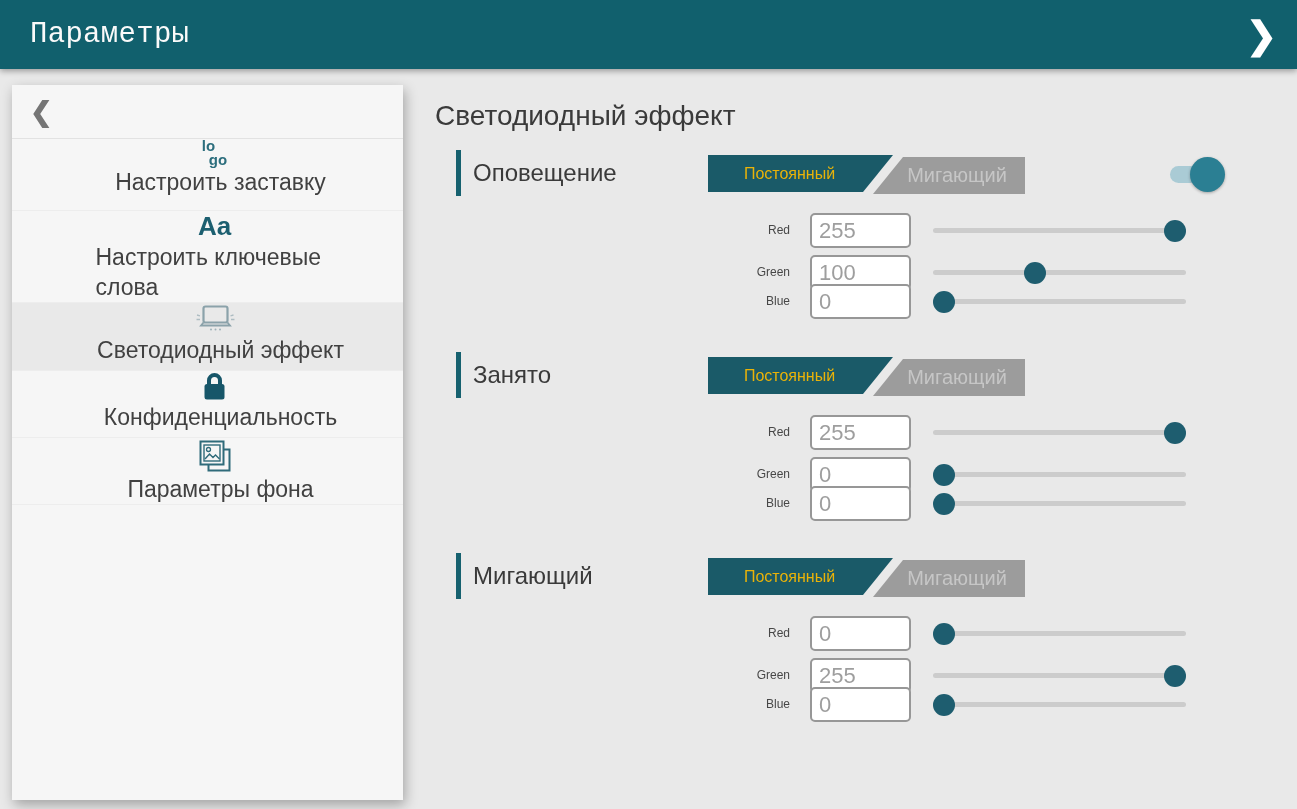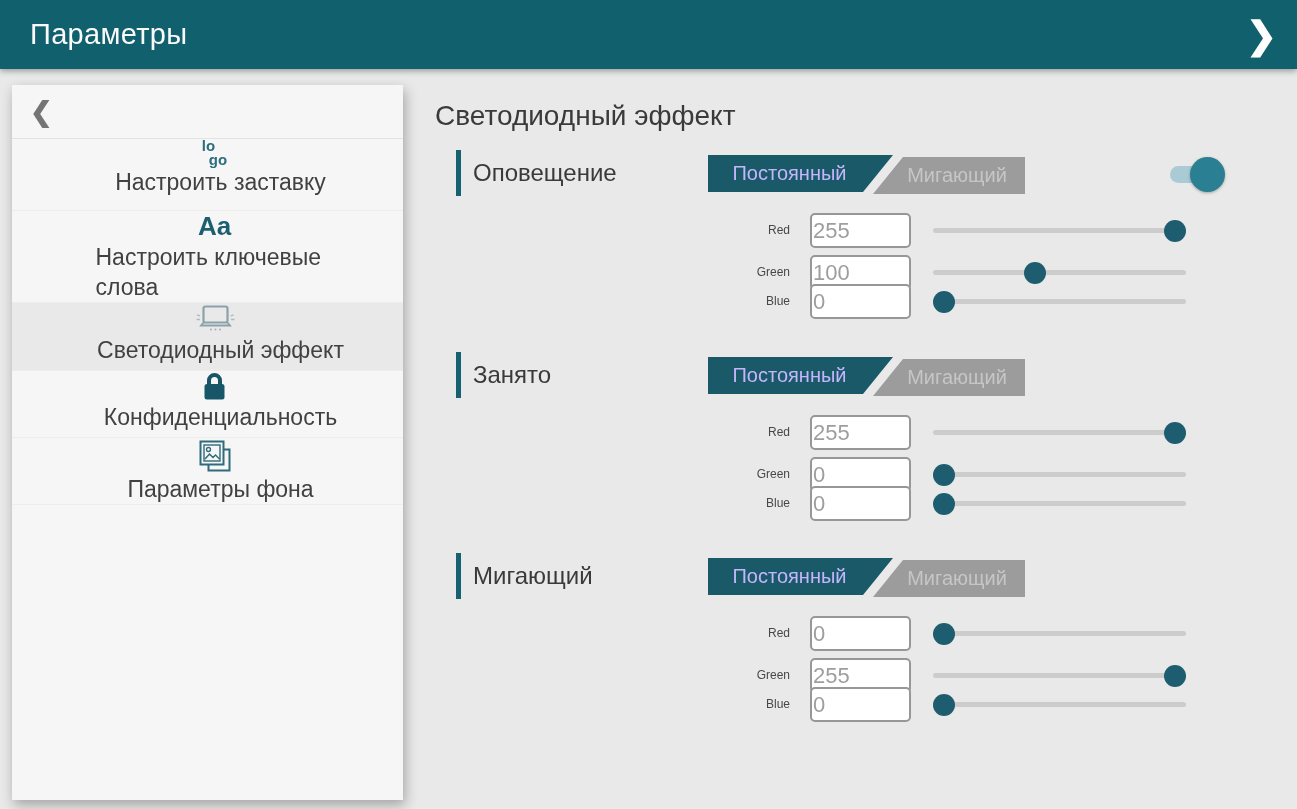--- a/index.html
+++ b/index.html
@@ -3,21 +3,21 @@
 <meta charset="utf-8">
 <style>
   * { margin:0; padding:0; box-sizing:border-box; }
   html,body { width:1297px; height:809px; }
   body { font-family:"Liberation Sans", sans-serif; background:#e9e9e9; overflow:hidden; }
   .screen { position:relative; width:1297px; height:809px; background:#e9e9e9; overflow:hidden; }
 
   
   .header { position:absolute; left:0; top:0; width:1297px; height:69px; background:#11606d;
             box-shadow:0 2px 6px rgba(0,0,0,.35); z-index:20; display:flex; align-items:center; }
-  .header-title { color:#fafafa; font-size:29px; font-weight:400; margin-left:30px; letter-spacing:.3px; }
+  .header-title { color:#fafafa; font-size:29px; font-weight:400; margin-left:30px; letter-spacing:.3px;font-family:Liberation Mono, monospace; }
   .header-forward { position:absolute; right:20px; top:50%; transform:translateY(-50%);
                     color:#ffffff; font-size:37px; font-weight:bold; line-height:1; cursor:pointer; }
 
   
   .sidebar { position:absolute; left:12px; top:85px; width:391px; height:715px; background:#f6f6f6;
              box-shadow:2px 5px 12px rgba(0,0,0,.30); z-index:10; }
   .back-row { height:54px; display:flex; align-items:center; padding-left:18px;
               border-bottom:1px solid #e2e2e2; cursor:pointer; }
   .back-icon { color:#757575; font-size:27px; font-weight:bold; }
   .nav-item { display:flex; align-items:center; padding:0 8px 0 22px; border-bottom:1px solid #ededed; cursor:pointer;flex-direction:column; }
@@ -32,37 +32,37 @@
   .main-title { position:absolute; left:435px; top:100px; font-size:28px; color:#3a3a3a; }
 
   .led-section { position:absolute; left:0; width:1297px; height:198px; }
   .accent-bar { position:absolute; left:456px; top:2px; width:5px; height:46px; background:#16616f; }
   .section-label { position:absolute; left:473px; top:2px; height:46px; line-height:46px;
                    font-size:24px; color:#3a3a3a; }
 
   .mode-toggle { position:absolute; left:708px; top:7px; width:317px; height:37px; }
   .seg-active { position:absolute; left:0; top:0; height:37px; width:185px; background:#1a5a68;
                 clip-path:polygon(0 0, 100% 0, calc(100% - 30px) 100%, 0 100%);
-                color:#c4b5fd; font-size:20px; display:flex; align-items:center; justify-content:center;
+                color:#eab308; font-size:16px; display:flex; align-items:center; justify-content:center;
                 padding-right:22px; cursor:pointer; }
   .seg-inactive { position:absolute; left:155px; top:2px; height:37px; width:162px; background:#9c9c9c;
                   clip-path:polygon(40px 0, 100% 0, 100% 100%, 10px 100%);
                   color:#c6c6c6; font-size:20px; display:flex; align-items:center; justify-content:center;
                   padding-left:26px; cursor:pointer; }
 
   .switch { position:absolute; left:1170px; top:8px; width:56px; height:36px; cursor:pointer; }
   .switch .sw-track { position:absolute; left:0; top:10px; width:45px; height:17px; border-radius:9px; background:#aacbd5; }
   .switch .sw-knob { position:absolute; left:20px; top:1px; width:35px; height:35px; border-radius:50%;
                      background:#2b7f93; box-shadow:0 1px 3px rgba(0,0,0,.3); }
 
   .rgb-row { position:absolute; left:640px; width:548px; height:35px; }
   .rgb-label { position:absolute; left:0; top:0; width:150px; text-align:right; font-size:12px;
                color:#474747; line-height:35px; }
   .rgb-input { position:absolute; left:170px; top:0; width:101px; height:35px; border:2px solid #979797;
-               border-radius:5px; background:#fff; color:#9e9e9e; font-size:22px; padding:0 1px;
+               border-radius:5px; background:#fff; color:#9e9e9e; font-size:22px; padding:0 7px;
                font-family:inherit; outline:none; }
   .slider { position:absolute; left:293px; top:6px; width:253px; height:23px; cursor:pointer; }
   .slider .track { position:absolute; left:0; top:9px; width:100%; height:5px; border-radius:3px; background:#cccccc; }
   .slider .thumb { position:absolute; top:1px; width:22px; height:22px; border-radius:50%; background:#1e5d6f; }
 
   .row-1 { top:65px; } .row-2 { top:107px; } .row-3 { top:136px; }
   svg { display:block; }
 </style>
 </head>
 <body>

